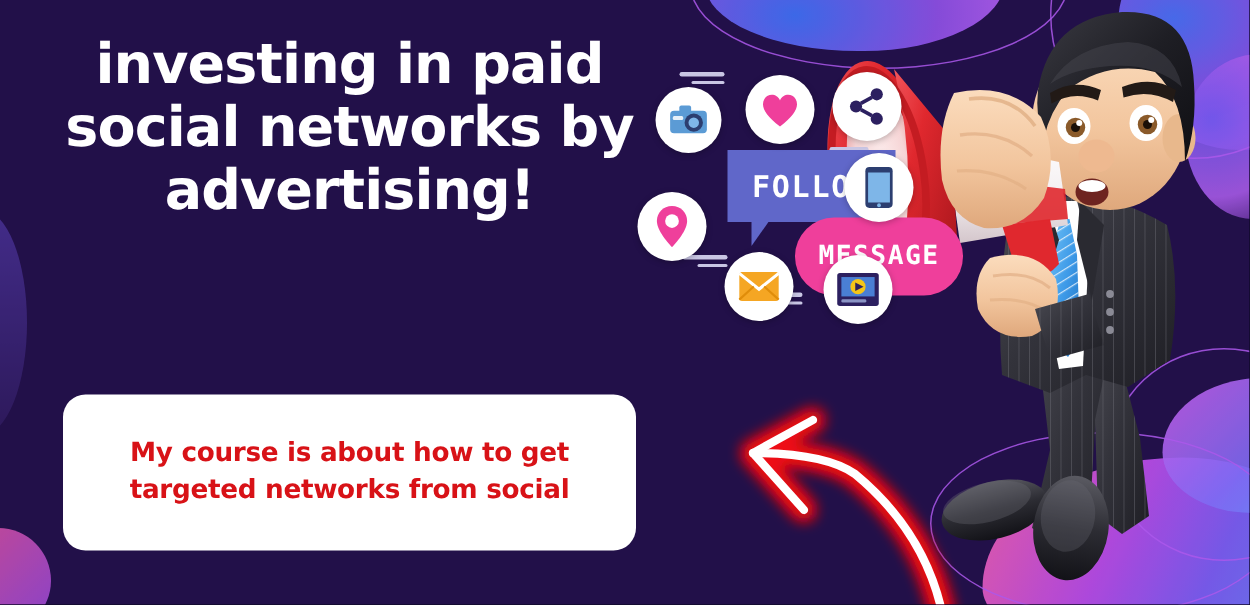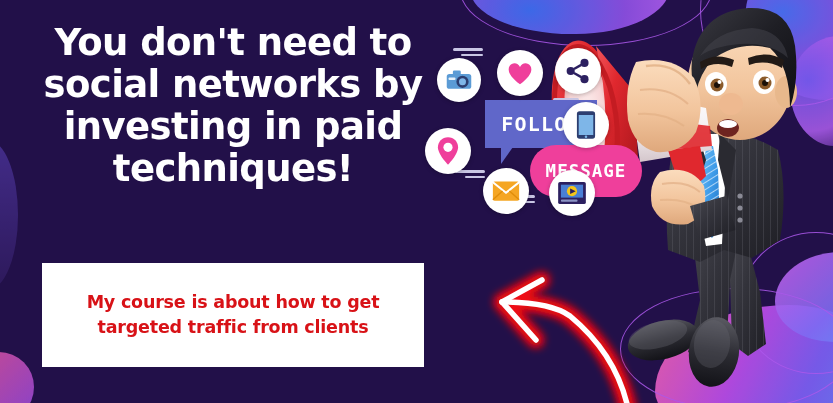--- a/index.html
+++ b/index.html
@@ -111,20 +111,21 @@
     left: 42px;
     top: 263px;
     width: 382px;
     height: 104px;
     background: #ffffff;
     display: flex;
     align-items: center;
     justify-content: center;
     box-sizing: border-box;
     padding: 6px 14px;
+    border-radius: 15px;
   }
   .subbox-text {
     color: #d81217;
     font-size: 17.5px;
     line-height: 25px;
     font-weight: 700;
     text-align: center;
     font-family: "DejaVu Sans", "Liberation Sans", sans-serif;
     letter-spacing: -0.2px;
   }
@@ -224,24 +225,23 @@
     <div class="blob blob-br2"></div>
     <div class="blob blob-bl"></div>
     <div class="blob blob-l"></div>
     <div class="curve curve-1"></div>
     <div class="curve curve-2"></div>
     <div class="curve curve-3"></div>
     <div class="curve curve-4"></div>
   </div>
 
   <div class="headline">
-    <span class="headline-line">You don't need to</span>
+    <span class="headline-line">investing in paid</span>
     <span class="headline-line">social networks by</span>
-    <span class="headline-line">investing in paid</span>
-    <span class="headline-line">techniques!</span>
+    <span class="headline-line">advertising!</span>
   </div>
 
   <svg class="figure-layer" viewBox="0 0 833 403">
     <defs>
       <linearGradient id="megaCone" x1="0" y1="0" x2="1" y2="1">
         <stop offset="0%" stop-color="#f2565c"></stop>
         <stop offset="35%" stop-color="#e0282e"></stop>
         <stop offset="100%" stop-color="#a5151b"></stop>
       </linearGradient>
       <radialGradient id="megaInner" cx="50%" cy="45%" r="60%">
@@ -481,17 +481,17 @@
         <path d="M188 150 Q176 96 130 58 Q110 44 62 44" fill="none" stroke="#ffffff" stroke-width="5.5" stroke-linecap="round"></path>
         <path d="M62 44 L102 22" fill="none" stroke="#ffffff" stroke-width="5.5" stroke-linecap="round"></path>
         <path d="M62 44 L96 82" fill="none" stroke="#ffffff" stroke-width="5.5" stroke-linecap="round"></path>
       </g>
     </svg>
   </div>
 
   <div class="subbox">
     <div class="subbox-text">
       <span class="sub-line">My course is about how to get</span>
-      <span class="sub-line">targeted traffic from clients</span>
+      <span class="sub-line">targeted networks from social</span>
     </div>
   </div>
 
 </div>
 
 </body></html>

